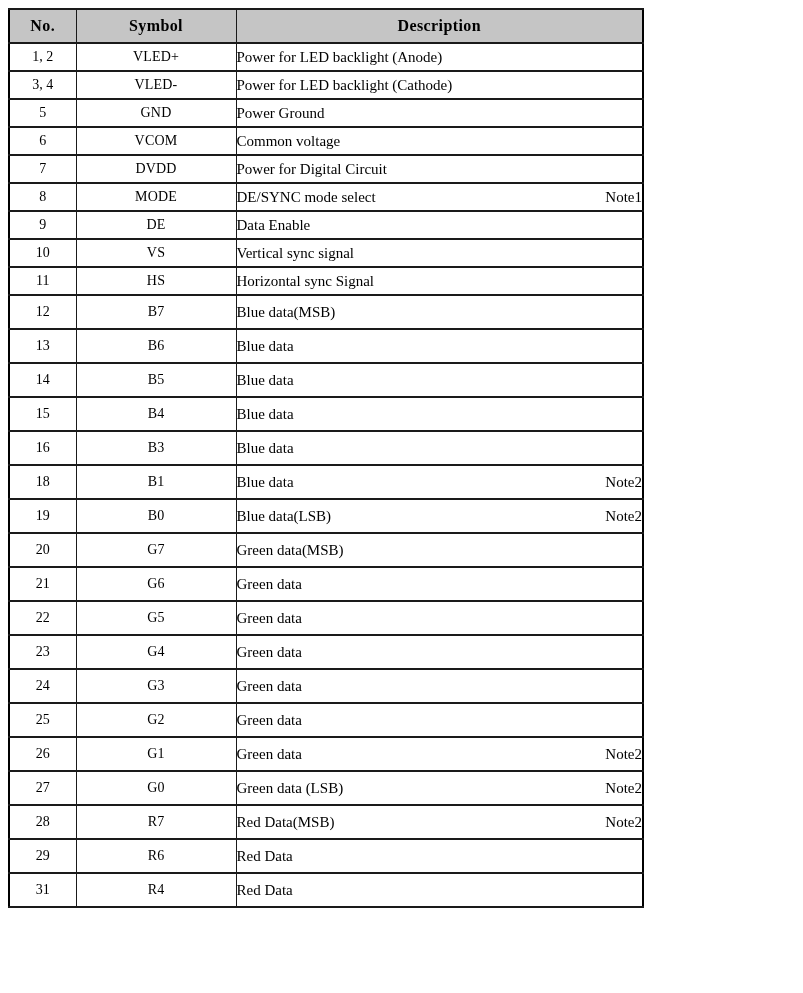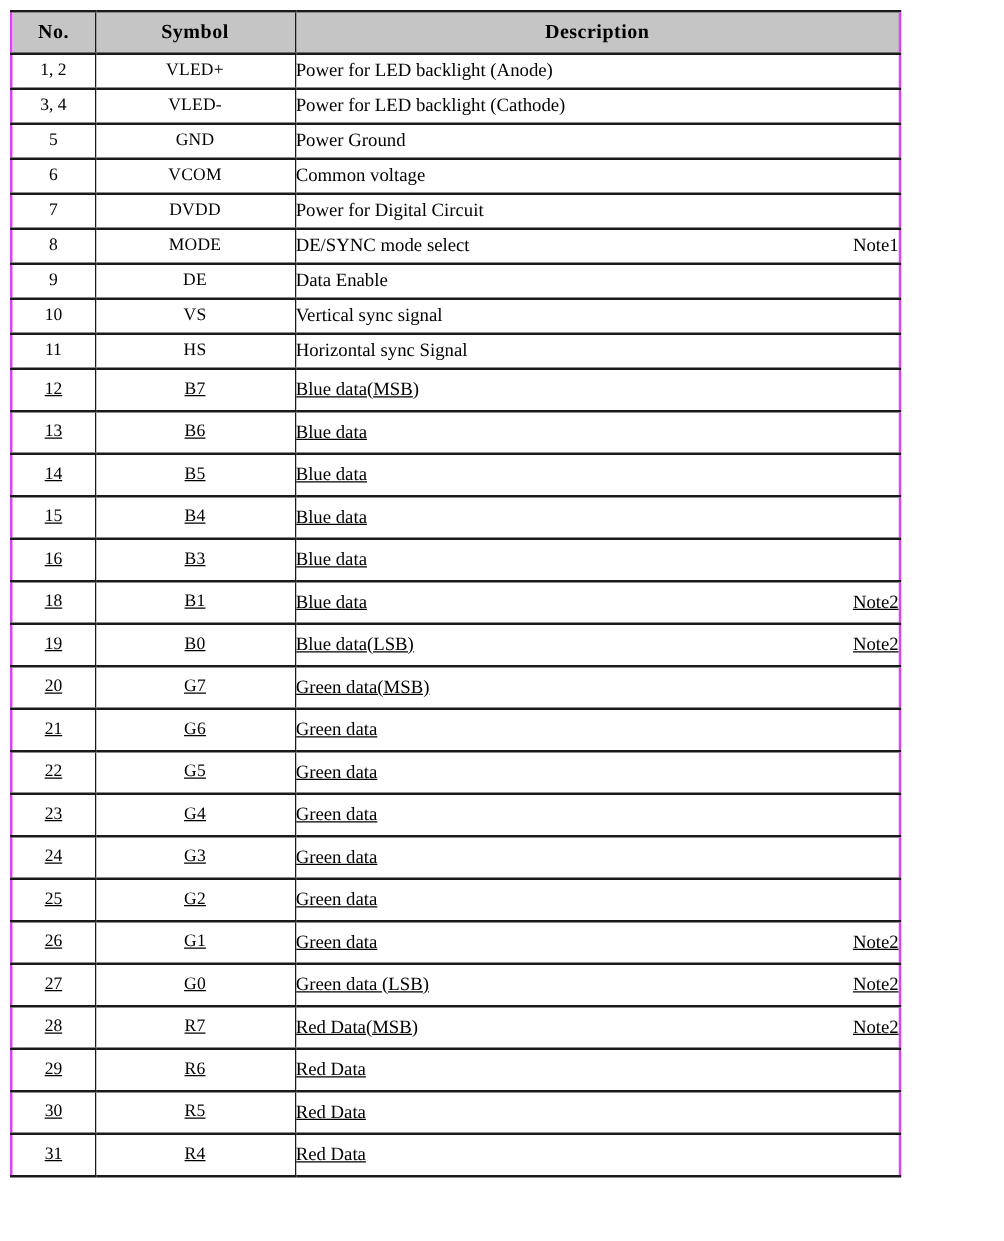--- a/index.html
+++ b/index.html
@@ -11,23 +11,23 @@
     width: 803px;
     height: 993px;
     box-sizing: border-box;
     padding: 8px;
     background: #ffffff;
     font-family: "Liberation Serif", "DejaVu Serif", serif;
     color: #000000;
   }
   table.pin-table {
     border-collapse: collapse;
-    width: 713px;
+    width: 636px;
     table-layout: fixed;
-    border: 2px solid #d946ef;
+    border: 2px solid #000000;
   }
   table.pin-table th,
   table.pin-table td {
     border: 1px solid #1a1a1a;
     border-top-width: 2px;
     border-bottom-width: 2px;
     padding: 0;
     overflow: hidden;
     white-space: nowrap;
   }
@@ -35,21 +35,21 @@
   col.c-sym { width: 160px; }
   table.pin-table th {
     height: 32px;
     background: #c5c5c5;
     font-size: 16px;
     font-weight: bold;
     letter-spacing: 0.4px;
     text-align: center;
   }
   tr.short td { height: 26px; }
-  tr.tall  td { height: 32px; text-decoration: underline; }
+  tr.tall  td { height: 32px; }
   td.cell-no, td.cell-sym {
     text-align: center;
     font-size: 14px;
   }
   td.cell-sym { letter-spacing: 0.2px; }
   td.cell-desc {
     font-size: 15px;
     padding-left: 8px;
     padding-right: 22px;
     margin-left: 40px;
@@ -314,29 +314,20 @@
         <tr class="tall">
           <td class="cell-no">29</td>
           <td class="cell-sym">R6</td>
           <td class="cell-desc">
             <div class="desc-inner">
               <span class="desc-text">Red Data</span>
             </div>
           </td>
         </tr>
         <tr class="tall">
-          <td class="cell-no">30</td>
-          <td class="cell-sym">R5</td>
-          <td class="cell-desc">
-            <div class="desc-inner">
-              <span class="desc-text">Red Data</span>
-            </div>
-          </td>
-        </tr>
-        <tr class="tall">
           <td class="cell-no">31</td>
           <td class="cell-sym">R4</td>
           <td class="cell-desc">
             <div class="desc-inner">
               <span class="desc-text">Red Data</span>
             </div>
           </td>
         </tr>
       </tbody>
   </table>

